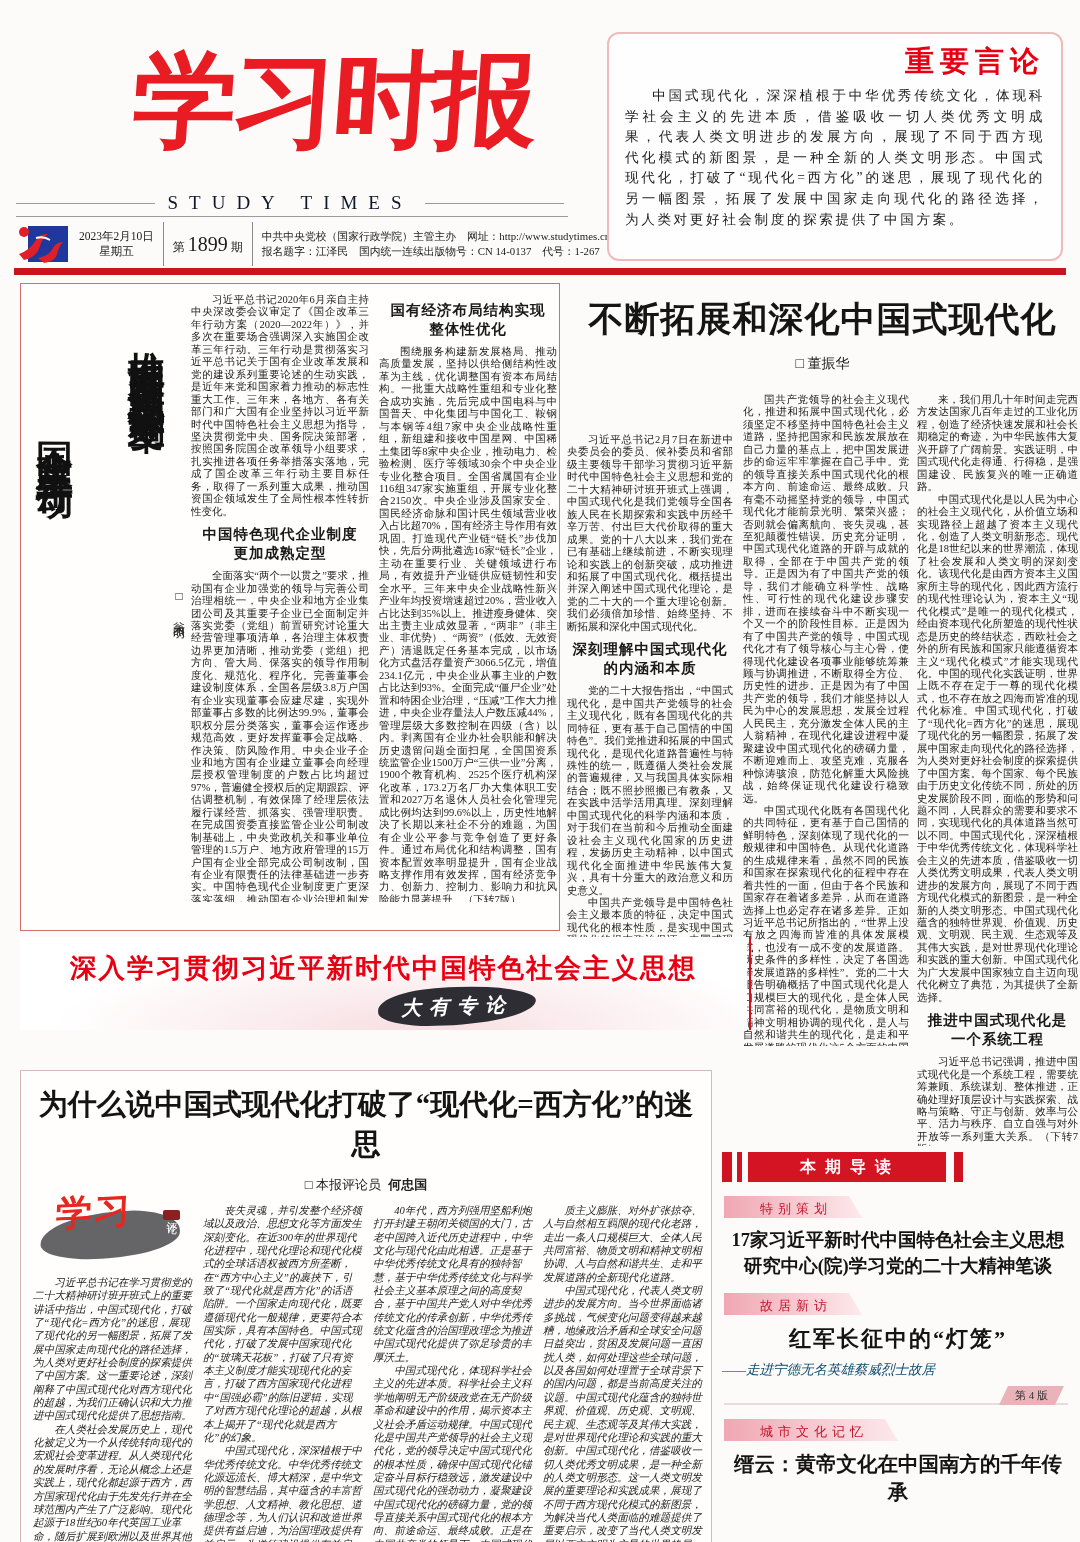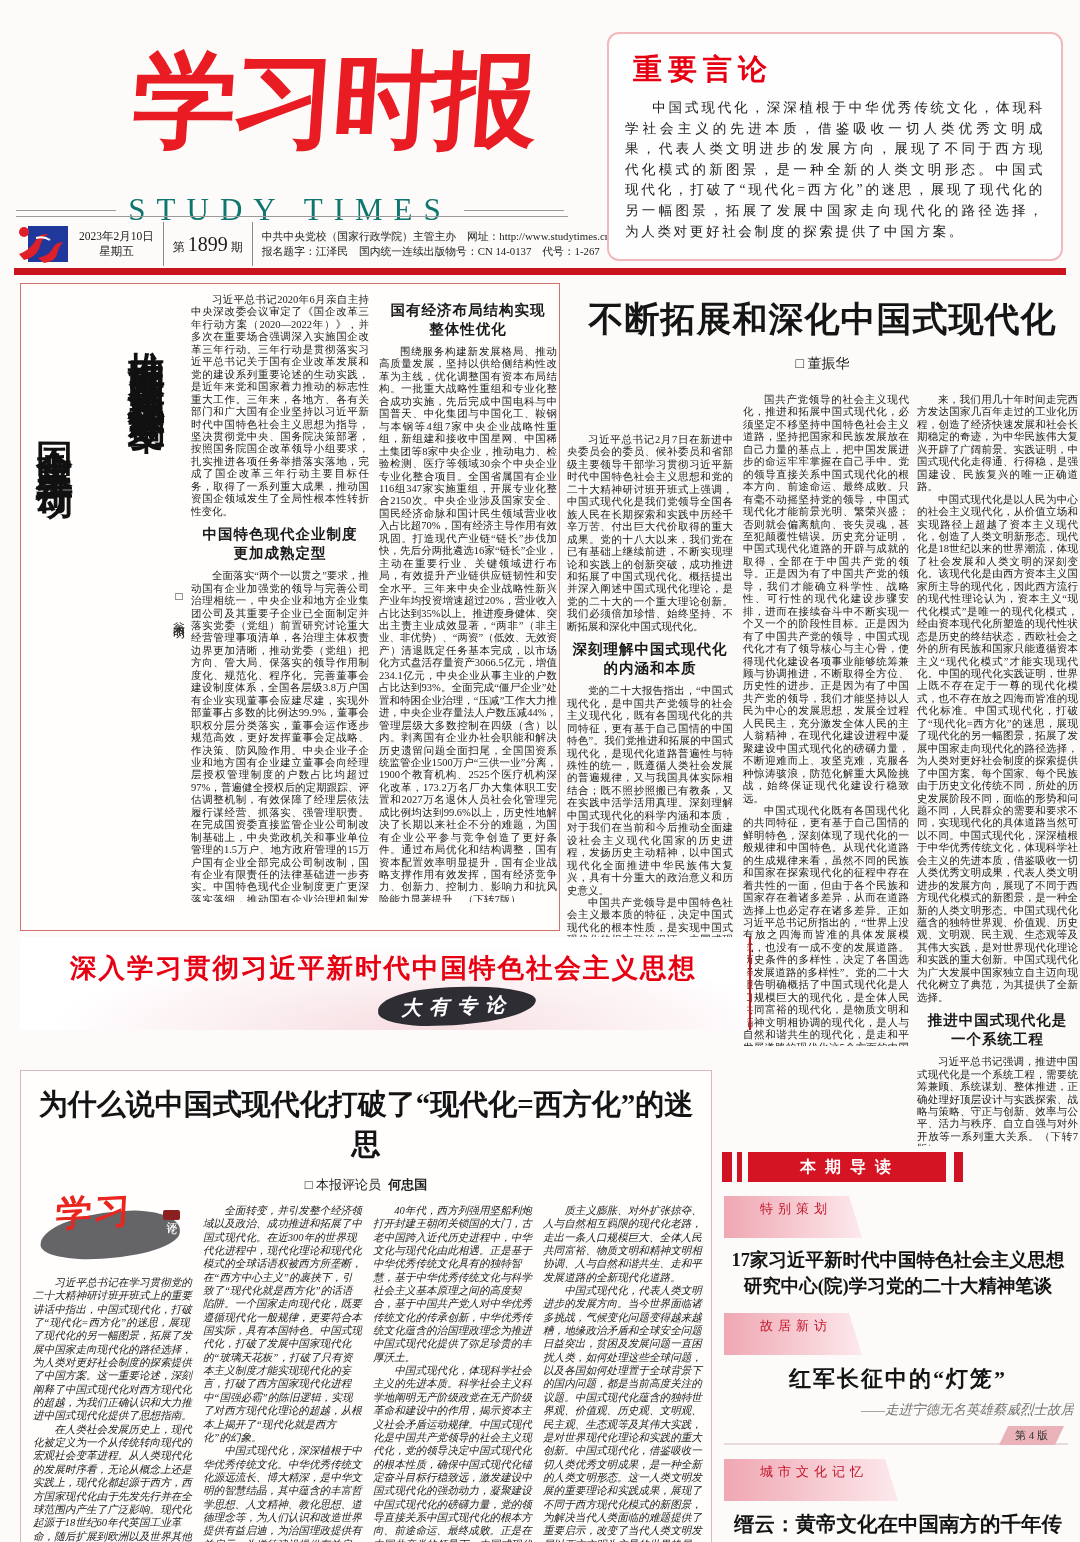--- a/index.html
+++ b/index.html
@@ -5,34 +5,34 @@
   html,body{margin:0;padding:0;background:#ddd;}
   .page{position:relative;width:1080px;height:1542px;margin:0 auto;background:#fcfbf9;
         font-family:"Liberation Serif","DejaVu Serif",serif;color:#1a1a1a;overflow:hidden;}
 
   
   .masthead{position:absolute;left:108px;top:18px;width:450px;height:175px;
             font-size:104px;line-height:165px;font-weight:bold;color:#e81c22;
             transform:skewX(-4deg);letter-spacing:-4px;text-align:center;white-space:nowrap;}
   .masthead-en{position:absolute;left:16px;top:192px;width:548px;display:flex;align-items:center;gap:12px;}
   .masthead-en .line{flex:1;height:1px;background:#9a9a9a;}
-  .masthead-en .en{font-size:31px;letter-spacing:11px;color:#0f766e;white-space:nowrap;}
+  .masthead-en .en{font-size:19px;letter-spacing:11px;color:#0f172a;white-space:nowrap;}
   .pub-row{position:absolute;left:16px;top:216px;width:552px;height:50px;border-top:1px solid #9a9a9a;
            display:flex;align-items:center;gap:9px;padding-top:5px;box-sizing:border-box;}
   .logo{width:54px;height:40px;flex:none;}
   .date-block{text-align:center;font-size:11.5px;line-height:15px;flex:none;}
   .vdiv{width:1px;align-self:stretch;background:#888;flex:none;}
   .issue-block{font-size:12px;flex:none;white-space:nowrap;}
   .issue-no{font-size:20px;font-family:"Liberation Serif",serif;}
   .publisher-block{font-size:10.8px;line-height:15px;white-space:nowrap;}
   .red-rule{position:absolute;left:14px;top:268px;width:1052px;height:7px;background:#c9141e;}
 
   .quote-box{position:absolute;left:607px;top:32px;width:456px;height:229px;box-sizing:border-box;
              border:2px solid #f2b9bc;border-radius:12px;padding:8px 16px 6px 16px;background:#fffefe;}
-  .quote-title{margin:8px;text-align:left;color:#e60012;font-size:29px;font-weight:900;
+  .quote-title{margin:0;text-align:right;color:#e60012;font-size:29px;font-weight:900;
                letter-spacing:6px;font-family:"Liberation Sans","DejaVu Sans",sans-serif;}
   .quote-body{margin:4px 0 0 0;font-size:13.6px;line-height:20.6px;letter-spacing:2.6px;
               text-align:justify;text-indent:2em;color:#222;}
 
   
   .col{font-size:10.5px;line-height:12.45px;text-align:justify;overflow:hidden;}
   .col .para{margin:0;text-indent:2em;}
   .col .col-subhead{font-size:14.5px;line-height:19px;font-weight:bold;text-align:center;
                     margin:7px 4px;letter-spacing:1px;}
 
@@ -93,27 +93,27 @@
   
   .index-box{position:absolute;left:722px;top:1152px;width:352px;height:382px;overflow:hidden;}
   .idx-header{display:flex;height:30px;align-items:stretch;}
   .idx-hbar1{width:10px;background:#cf1322;margin-right:5px;}
   .idx-hbar2{width:5px;background:#cf1322;margin-right:6px;}
   .idx-title{background:#d41323;color:#fff;font-size:16px;font-weight:bold;letter-spacing:9px;
              font-family:"Liberation Sans","DejaVu Sans",sans-serif;display:flex;align-items:center;
              padding:0 46px 0 52px;}
   .idx-hbar3{width:9px;background:#cf1322;margin-left:8px;}
   .idx-tag{width:max-content;background:linear-gradient(90deg,#f0a7b2,#fce9ec);color:#c2152c;
-           font-size:13px;letter-spacing:5px;padding:4px 30px 20px 36px;margin:14px 0 9px 2px;
+           font-size:13px;letter-spacing:5px;padding:4px 30px 0 36px;margin:14px 0 9px 2px;
            font-family:"Liberation Sans","DejaVu Sans",sans-serif;
            clip-path:polygon(0 0,calc(100% - 13px) 0,100% 100%,0 100%);}
   .idx-headline{margin:0 6px;text-align:center;font-weight:900;color:#141414;}
   .idx-h1{font-size:18.5px;line-height:26px;}
   .idx-h2{font-size:22px;letter-spacing:2px;}
-  .idx-sub{text-align:right;font-size:13.5px;font-style:italic;margin-top:7px;color:#737373;}
+  .idx-sub{text-align:left;font-size:13.5px;font-style:italic;margin-top:7px;color:#0c4a6e;}
   .idx-h3{font-size:20.5px;letter-spacing:0px;}
   .idx-pageband{position:relative;height:18px;border-bottom:2px solid #e6dcdc;margin:6px 6px 2px 2px;}
   .idx-page{position:absolute;right:4px;bottom:-2px;background:#eab3ba;color:#333;font-size:11px;
             padding:2px 16px;clip-path:polygon(9px 0,100% 0,calc(100% - 9px) 100%,0 100%);}
 </style>
 </head>
 <body>
 
 <div class="page">
 
@@ -213,21 +213,21 @@
           <div class="ink-blob"></div>
           <div class="study-word">学习</div>
           <div class="pinglun-seal">评论</div>
         </div>
         <div>
             <p class="para">习近平总书记在学习贯彻党的二十大精神研讨班开班式上的重要讲话中指出，中国式现代化，打破了“现代化=西方化”的迷思，展现了现代化的另一幅图景，拓展了发展中国家走向现代化的路径选择，为人类对更好社会制度的探索提供了中国方案。这一重要论述，深刻阐释了中国式现代化对西方现代化的超越，为我们正确认识和大力推进中国式现代化提供了思想指南。</p>
             <p class="para">在人类社会发展历史上，现代化被定义为一个从传统转向现代的宏观社会变革进程。从人类现代化的发展时序看，无论从概念上还是实践上，现代化都起源于西方，西方国家现代化由于先发先行并在全球范围内产生了广泛影响。现代化起源于18世纪60年代英国工业革命，随后扩展到欧洲以及世界其他地区。工业革命既是一次生产技术变革，也是一场深刻的社会关系变革，推动传统农业社会向工业社会</p>
           </div>
       </div>
       <div class="b-col">
-          <p class="para">全面转变，并引发整个经济领域以及政治、成功推进和拓展了中国式现代化。在近300年的世界现代化进程中，现代化理论和现代化模式的全球话语权被西方所垄断，在“西方中心主义”的裹挟下，引致了“现代化就是西方化”的话语陷阱。一个国家走向现代化，既要遵循现代化一般规律，更要符合本国实际，具有本国特色。中国式现代化，打破了发展中国家现代化的“玻璃天花板”，打破了只有资本主义制度才能实现现代化的妄言，打破了西方国家现代化进程中“国强必霸”的陈旧逻辑，实现了对西方现代化理论的超越，从根本上揭开了“现代化就是西方化”的幻象。</p>
+          <p class="para">丧失灵魂，并引发整个经济领域以及政治、思想文化等方面发生深刻变化。在近300年的世界现代化进程中，现代化理论和现代化模式的全球话语权被西方所垄断，在“西方中心主义”的裹挟下，引致了“现代化就是西方化”的话语陷阱。一个国家走向现代化，既要遵循现代化一般规律，更要符合本国实际，具有本国特色。中国式现代化，打破了发展中国家现代化的“玻璃天花板”，打破了只有资本主义制度才能实现现代化的妄言，打破了西方国家现代化进程中“国强必霸”的陈旧逻辑，实现了对西方现代化理论的超越，从根本上揭开了“现代化就是西方化”的幻象。</p>
           <p class="para">中国式现代化，深深植根于中华优秀传统文化。中华优秀传统文化源远流长、博大精深，是中华文明的智慧结晶，其中蕴含的丰富哲学思想、人文精神、教化思想、道德理念等，为人们认识和改造世界提供有益启迪，为治国理政提供有益启示，为道德建设提供有益启发。中国式现代化道路是对5000多年中华文明及其积淀的中华优秀传统文化的传承发展而来的，19世纪</p>
         </div>
       <div class="b-col">
           <p class="para">40年代，西方列强用坚船利炮打开封建王朝闭关锁国的大门，古老中国跨入近代历史进程中，中华文化与现代化由此相遇。正是基于中华优秀传统文化具有的独特智慧，基于中华优秀传统文化与科学社会主义基本原理之间的高度契合，基于中国共产党人对中华优秀传统文化的传承创新，中华优秀传统文化蕴含的治国理政理念为推进中国式现代化提供了弥足珍贵的丰厚沃土。</p>
           <p class="para">中国式现代化，体现科学社会主义的先进本质。科学社会主义科学地阐明无产阶级政党在无产阶级革命和建设中的作用，揭示资本主义社会矛盾运动规律。中国式现代化是中国共产党领导的社会主义现代化，党的领导决定中国式现代化的根本性质，确保中国式现代化锚定奋斗目标行稳致远，激发建设中国式现代化的强劲动力，凝聚建设中国式现代化的磅礴力量，党的领导直接关系中国式现代化的根本方向、前途命运、最终成败。正是在中国共产党的领导下，中国式现代化摒弃了西方现代化所遵循的生产力发展受资本主宰的逻辑，摒弃了西方以资本为中心、两极分化、物</p>
         </div>
       <div class="b-col">
           <p class="para">质主义膨胀、对外扩张掠夺、人与自然相互羁限的现代化老路，走出一条人口规模巨大、全体人民共同富裕、物质文明和精神文明相协调、人与自然和谐共生、走和平发展道路的全新现代化道路。</p>
           <p class="para">中国式现代化，代表人类文明进步的发展方向。当今世界面临诸多挑战，气候变化问题变得越来越糟，地缘政治矛盾和全球安全问题日益突出，贫困及发展问题一直困扰人类，如何处理这些全球问题，以及各国如何处理置于全球背景下的国内问题，都是当前高度关注的议题。中国式现代化蕴含的独特世界观、价值观、历史观、文明观、民主观、生态观等及其伟大实践，是对世界现代化理论和实践的重大创新。中国式现代化，借鉴吸收一切人类优秀文明成果，是一种全新的人类文明形态。这一人类文明发展的重要理论和实践成果，展现了不同于西方现代化模式的新图景，为解决当代人类面临的难题提供了重要启示，改变了当代人类文明发展以西方文明为主导的世界格局，呈现由文明形态的多样化发展新态势，开启了人类文明发展的新篇章。</p>
         </div>

